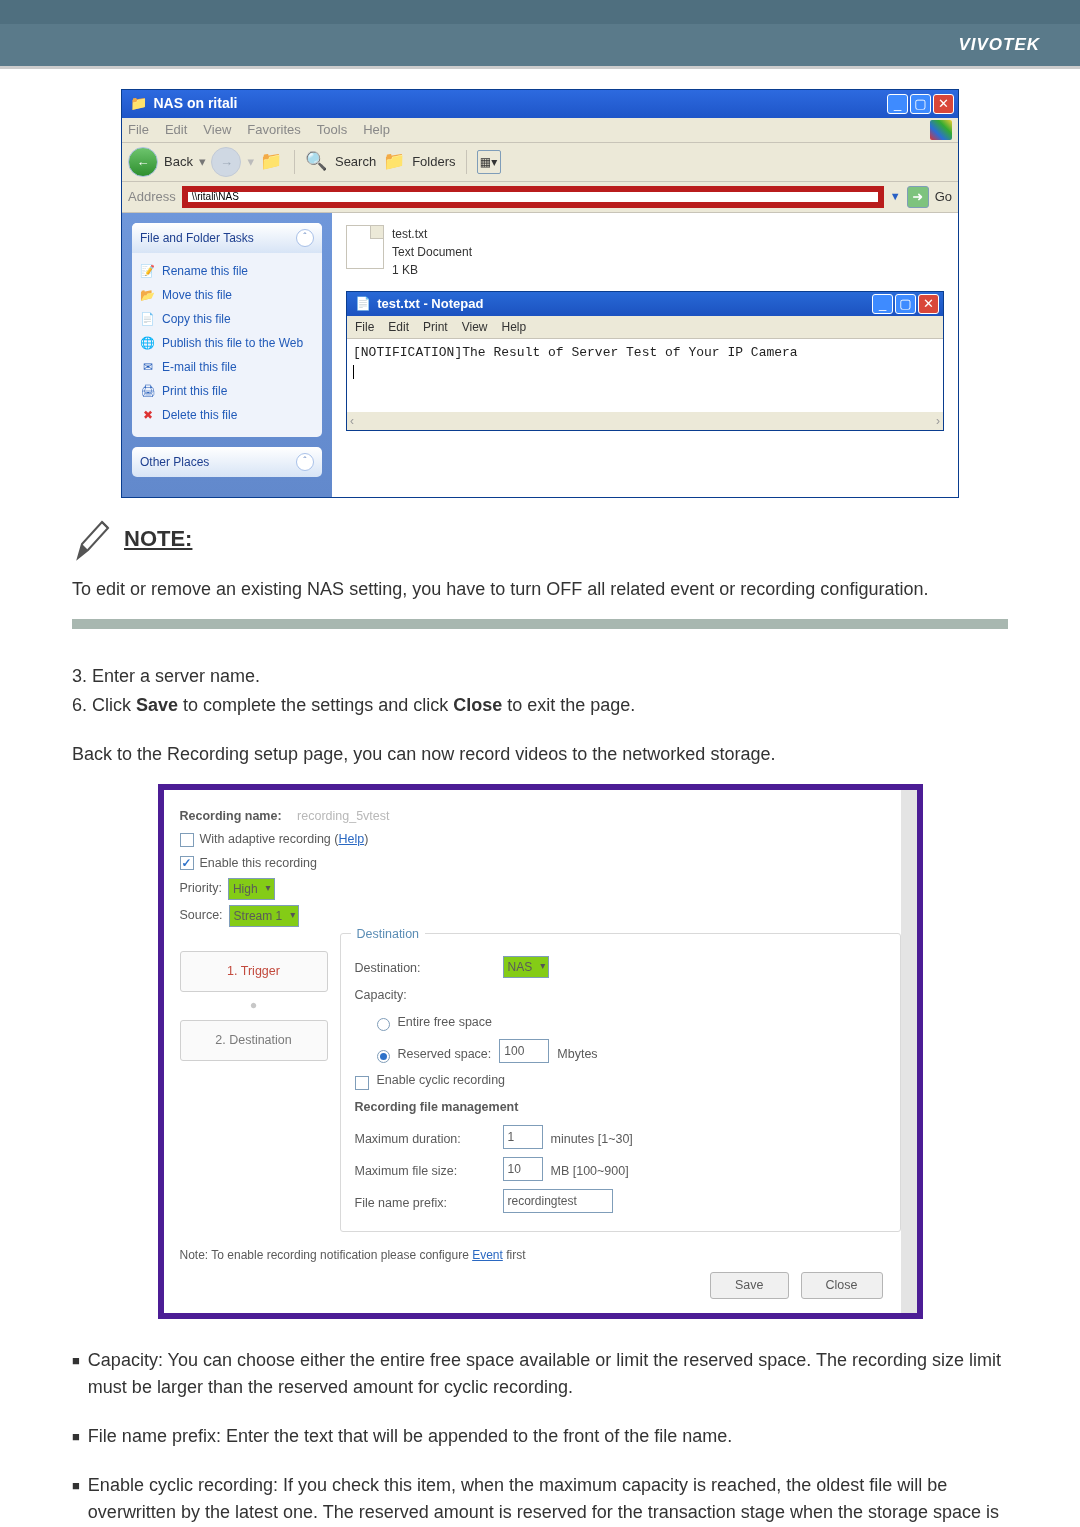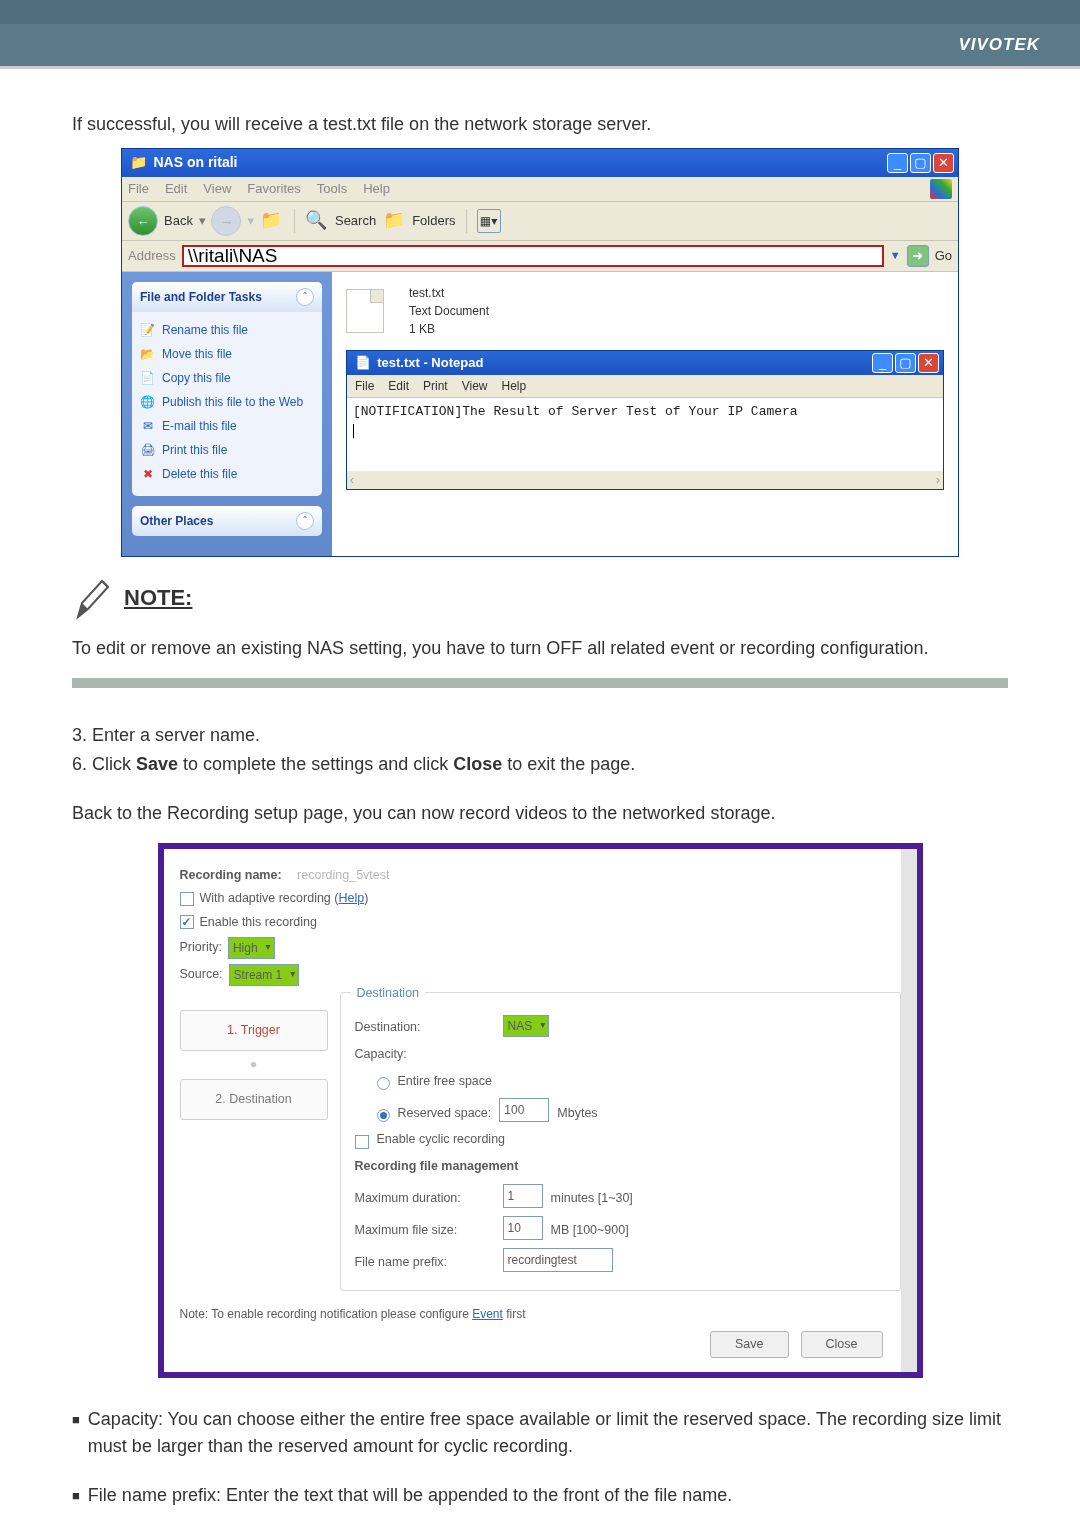--- a/index.html
+++ b/index.html
@@ -17,32 +17,32 @@
 .sysbtn.close{background:#d9473a}
 .win-menu{background:#ece9d8;display:flex;align-items:center;justify-content:space-between;padding:2px 6px;border-bottom:1px solid #c8c4b8;font-size:13px;color:#7a7a7a}
 .win-menu ul{display:flex;gap:16px;list-style:none;color:#888}
 .tbar{background:#ece9d8;display:flex;align-items:center;gap:6px;padding:4px 6px;border-bottom:1px solid #c8c4b8;font-size:13px}
 .rbtn{width:30px;height:30px;border-radius:15px;border:1px solid #aac0e0;display:flex;align-items:center;justify-content:center;color:#fff;font-weight:bold}
 .rbtn.back{background:linear-gradient(#6dc46d,#2e8f2e)}
 .rbtn.fwd{background:#cfd8e3;color:#9aa6b5;border-color:#c2cad6}
 .icn{width:24px;height:24px;display:flex;align-items:center;justify-content:center;font-size:18px}
 .sep{width:1px;height:24px;background:#c8c4b8;margin:0 4px}
 .addr{background:#ece9d8;display:flex;align-items:center;gap:6px;padding:4px 6px;border-bottom:1px solid #c8c4b8;font-size:13px}
-.addr input{flex:1;border:2px solid #b91c1c;height:22px;padding:0 4px;font-size:19px}
+.addr input{flex:1;border:6px solid #b91c1c;height:22px;padding:0 4px;font-size:10px}
 .gobtn{width:22px;height:22px;border:1px solid #7f9db9;background:#7ec37e;border-radius:3px;display:flex;align-items:center;justify-content:center;color:#fff}
 .win-body{display:flex;background:#fff}
 .sidepane{width:210px;background:linear-gradient(#6f97da,#6289cc);padding:10px}
 .panel{background:#eff3fb;border-radius:5px;margin-bottom:10px;overflow:hidden}
-.panel-h{background:linear-gradient(#fff,#d7e4f6);color:#1e3f8f;font-weight:bold;font-size:12px;padding:6px 8px;display:flex;justify-content:space-between;align-items:center}
+.panel-h{background:linear-gradient(#fff,#d7e4f6);color:#1e3f8f;font-weight:normal;font-size:12px;padding:6px 8px;display:flex;justify-content:space-between;align-items:center}
 .panel-h .chev{width:18px;height:18px;border:1px solid #a8c0e8;border-radius:9px;display:flex;align-items:center;justify-content:center;color:#6b8cc4;font-size:10px;background:#fff}
 .panel ul{list-style:none;padding:6px 6px 10px}
 .panel li{font-size:12px;color:#215ab8;padding:3px 2px;display:flex;gap:6px;align-items:center}
 .panel li .ic{width:16px;height:16px;display:inline-flex;justify-content:center;align-items:center;font-size:12px}
 .mainpane{flex:1;background:#fff;padding:12px 14px}
-.filerow{display:flex;gap:25px;align-items:center}
+.filerow{display:flex;gap:8px;align-items:flex-start}
 .fileico{width:38px;height:44px;border:1px solid #c8c4b8;background:#fff;position:relative}
 .fileico::after{content:"";position:absolute;top:0;right:0;width:12px;height:12px;background:#ece9d8;border-left:1px solid #c8c4b8;border-bottom:1px solid #c8c4b8}
 .finfo{font-size:12px;color:#333}
 .notepad{margin-top:12px;border:1px solid #0a3d8f}
 .np-title{background:linear-gradient(#2869d6,#1c52c0);color:#fff;display:flex;justify-content:space-between;align-items:center;padding:2px 4px 2px 8px;font-size:13px}
 .np-title .ttl{display:flex;gap:6px;align-items:center;font-weight:bold}
 .np-menu{background:#ece9d8;font-size:12px;padding:2px 8px;border-bottom:1px solid #c8c4b8}
 .np-menu ul{display:flex;gap:14px;list-style:none}
 .np-body{background:#fff;font-family:"Courier New",monospace;font-size:13px;padding:4px 6px 30px;color:#222}
 .np-body .cursor{display:inline-block;width:1px;height:14px;background:#000;vertical-align:middle}
@@ -86,21 +86,20 @@
 .bullets li .bt{display:block}
 </style>
 </head>
 <body>
 
 <div class="topbar"></div>
 <div class="brandbar"><span>VIVOTEK</span></div>
 <div class="rule"></div>
 
 <div class="content">
-  <p class="success-line">If successful, you will receive a test.txt file on the network storage server.</p>
 
   <div class="win">
     <div class="win-title">
       <span class="ttl">
           <span>📁</span>
           <span>NAS on ritali</span>
         </span>
       <span class="sysbtns">
         <span class="sysbtn">_</span>
         <span class="sysbtn">▢</span>

